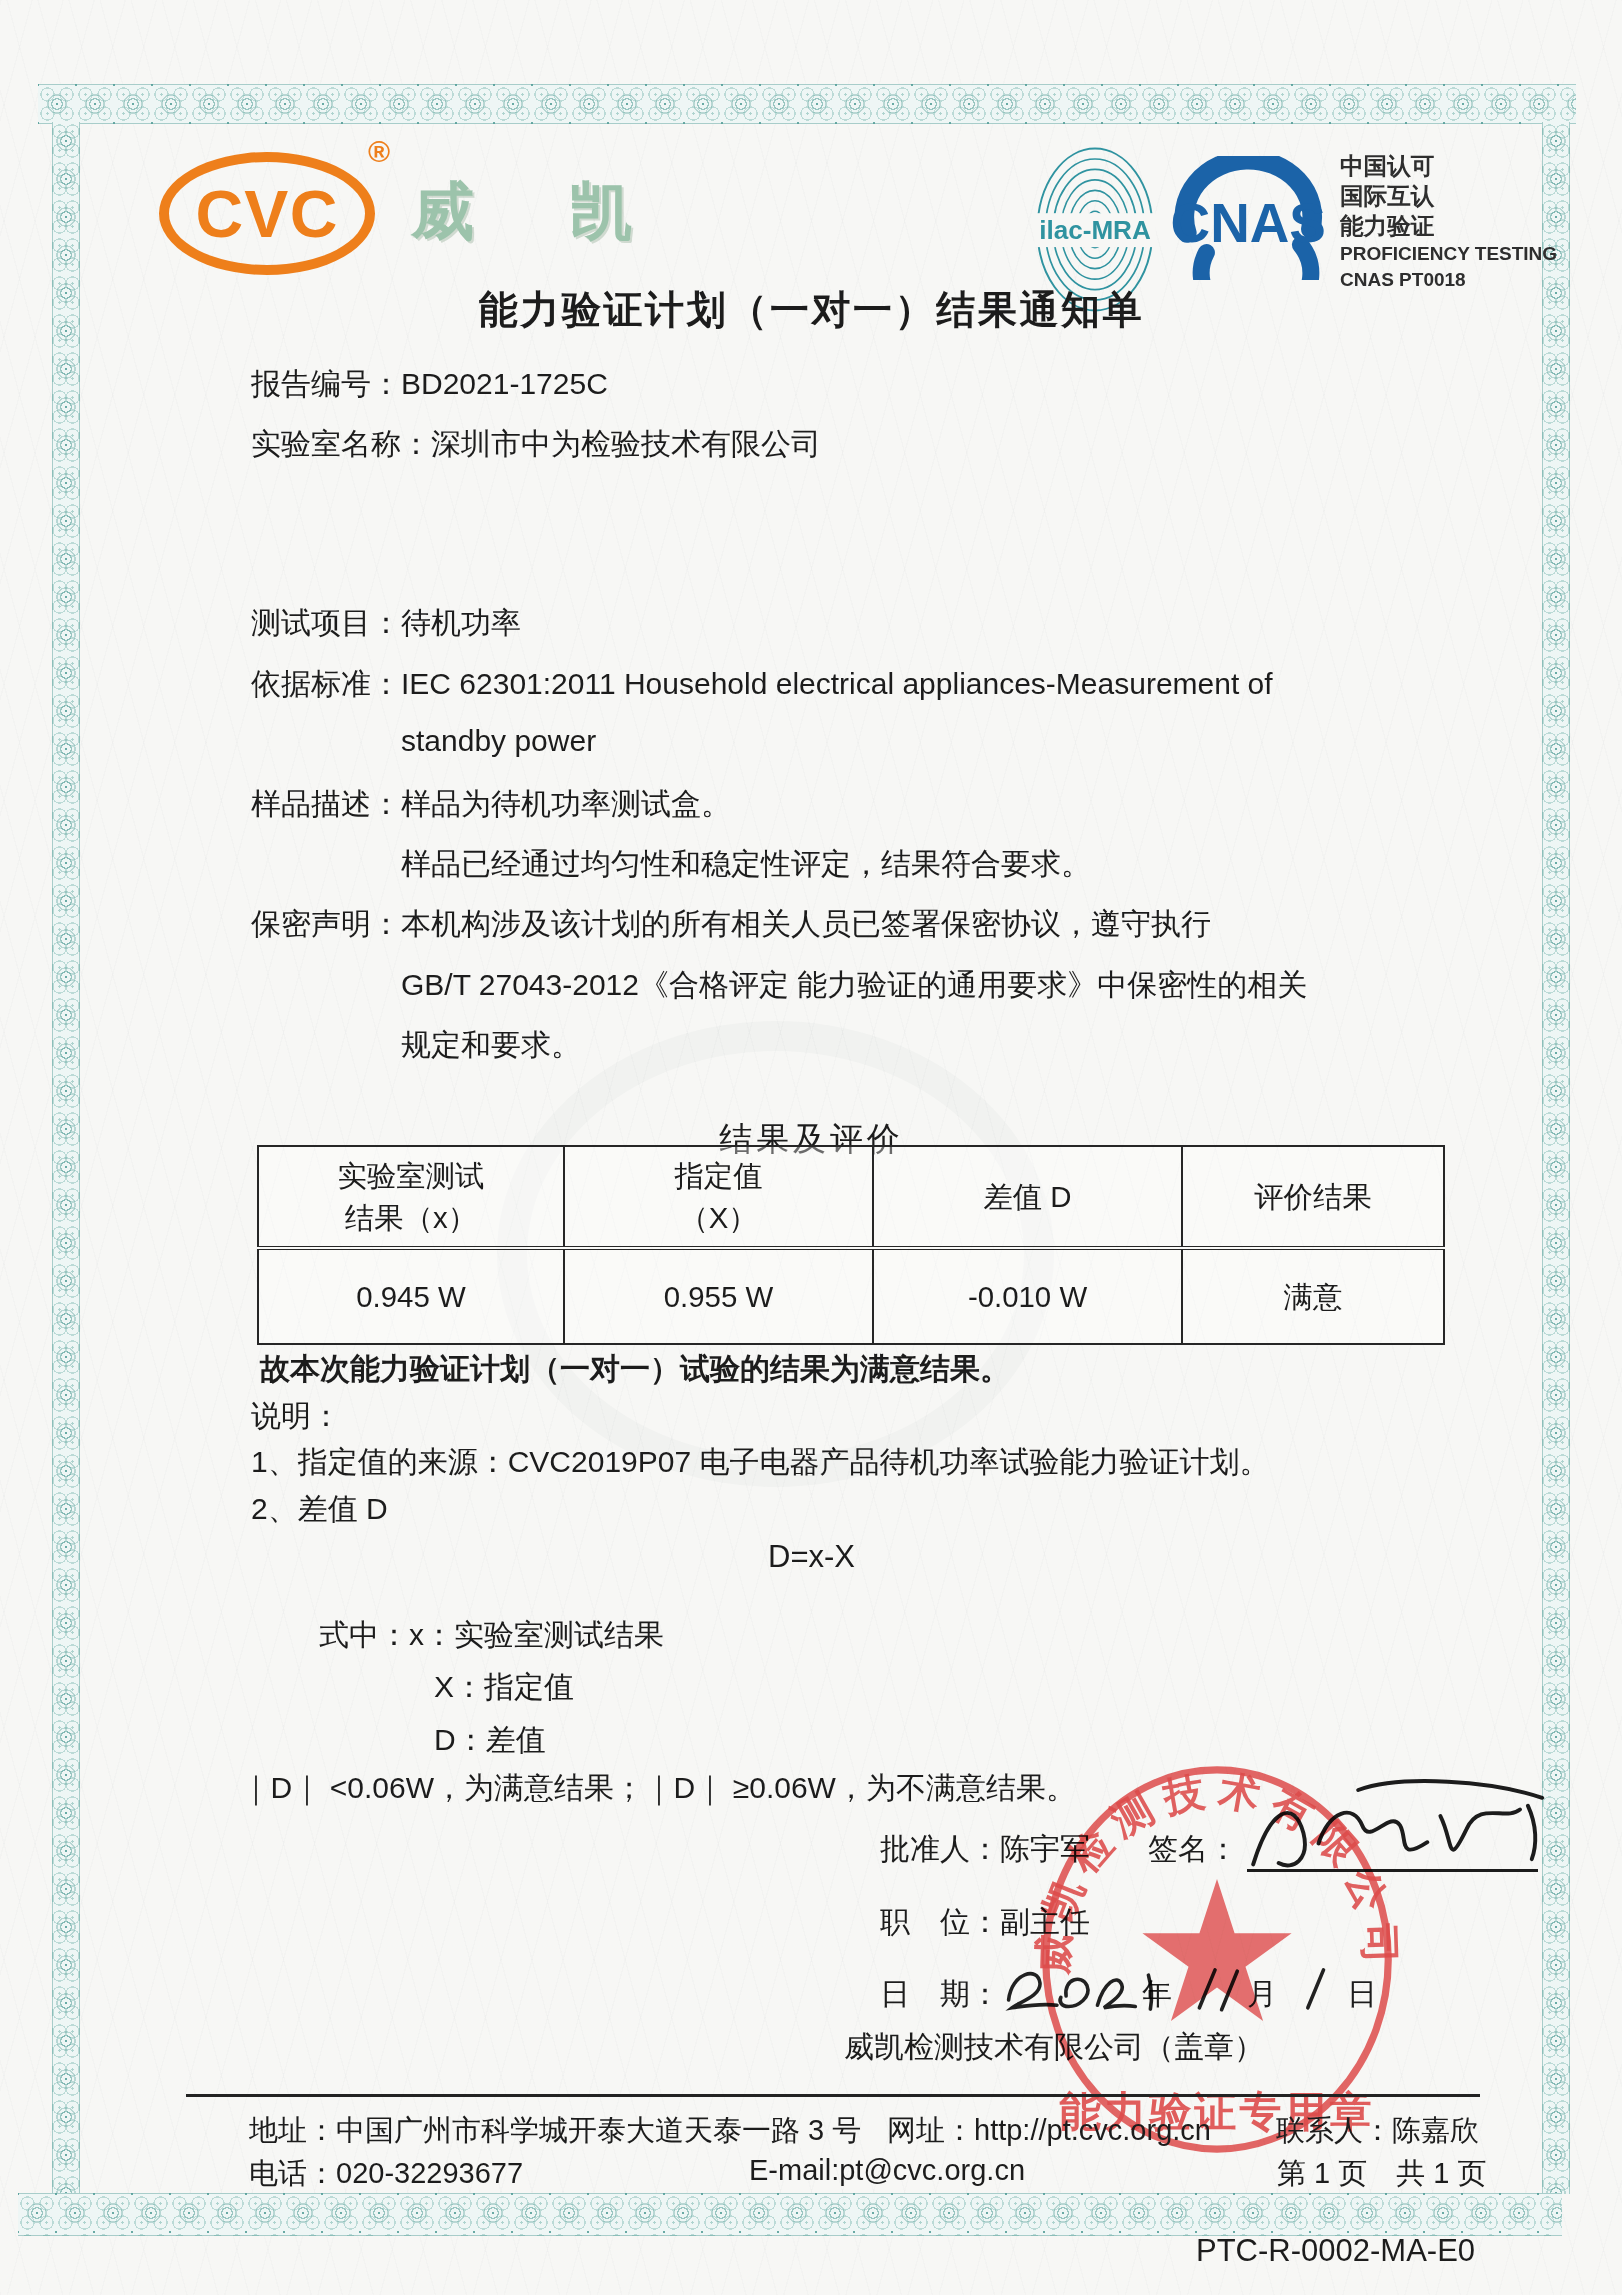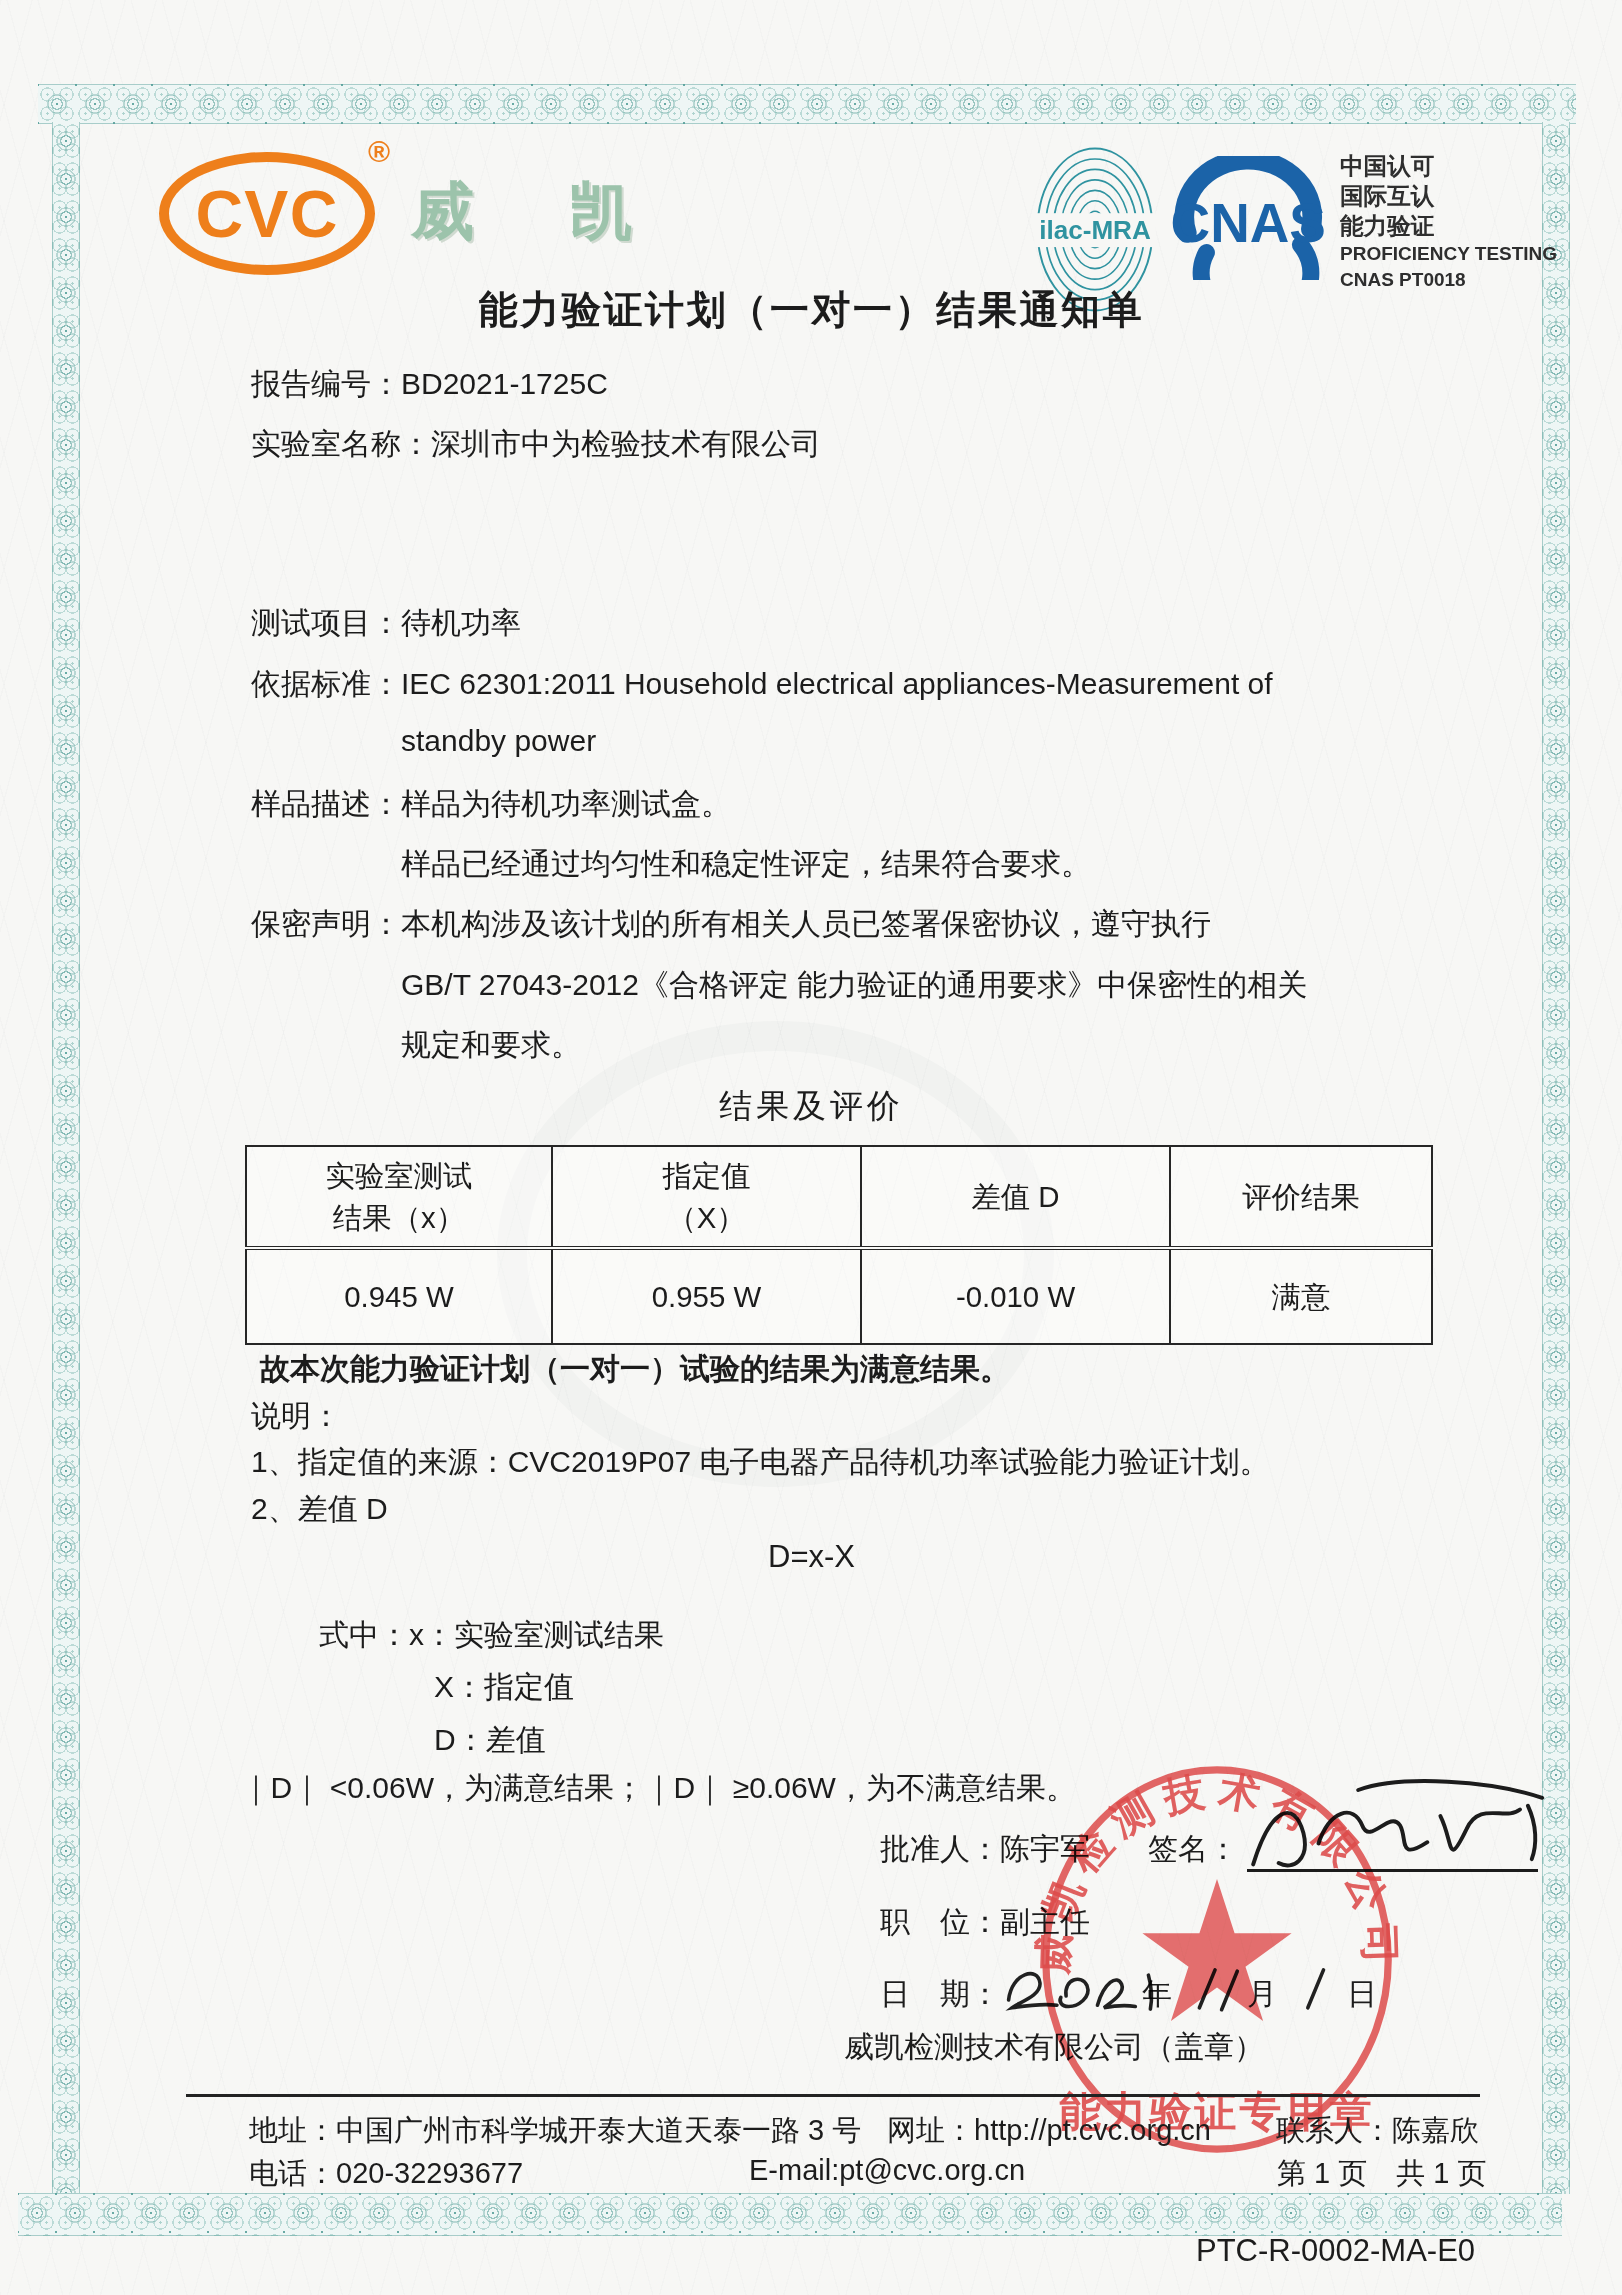--- a/index.html
+++ b/index.html
@@ -23,21 +23,21 @@
       repeating-radial-gradient(circle at 50% 50%, rgba(82,156,150,.85) 0 1.3px, rgba(82,156,150,0) 1.3px 4.6px, rgba(82,156,150,.55) 4.6px 5.9px, rgba(82,156,150,0) 5.9px 8.5px, rgba(82,156,150,.35) 8.5px 9.8px, rgba(82,156,150,0) 9.8px 26px),
       repeating-radial-gradient(circle at 50% 50%, rgba(110,175,168,.5) 0 1.3px, rgba(82,156,150,0) 1.3px 5.9px, rgba(110,175,168,.4) 5.9px 7.2px, rgba(82,156,150,0) 7.2px 26px);
     background-size:38px 38px, 19px 19px;
     border-top:1.3px solid rgba(82,156,150,.45);
     border-bottom:1.3px solid rgba(82,156,150,.45);
   }
   .orn.v{border-top:none;border-bottom:none;border-left:1.3px solid rgba(82,156,150,.45);border-right:1.3px solid rgba(82,156,150,.45);background-size:26px 38px, 13px 19px;}
   .line{font-size:30px;white-space:nowrap;}
   .small{font-size:29px;white-space:nowrap;}
   .title{width:1623px;text-align:center;font-size:39px;font-weight:bold;letter-spacing:2.6px;}
-  .heading{width:1623px;text-align:center;font-size:33px;letter-spacing:3.9px;}
+  .heading{width:1623px;text-align:center;font-size:33px;letter-spacing:3.9px;margin-top:33px;}
   .formula{width:1623px;text-align:center;font-size:31px;}
   .bold{font-weight:bold;margin-left:9px;}
   .rtable{border-collapse:collapse;table-layout:fixed;width:1186px;background:rgba(255,255,255,.35);}
   .rtable td{border:2px solid #262626;text-align:center;vertical-align:middle;font-size:29.4px;white-space:pre-line;line-height:1.4;padding:0;}
   .rtable tr.hd td{height:99px;border-bottom:4.6px double #262626;}
   .rtable tr.val td{height:93px;}
   .cvc-ellipse{
     width:196px;height:103px;border:10.5px solid #ee7f1b;border-radius:50%;
     display:flex;align-items:center;justify-content:center;
   }
@@ -121,21 +121,21 @@
   </div>
   <div class="abs line" style="left:401px;top:844px;">样品已经通过均匀性和稳定性评定，结果符合要求。</div>
   <div class="abs line" style="left:251px;top:904px;">
     <span>保密声明：</span><span>本机构涉及该计划的所有相关人员已签署保密协议，遵守执行</span>
   </div>
   <div class="abs line" style="left:401px;top:965px;">GB/T 27043-2012《合格评定 能力验证的通用要求》中保密性的相关</div>
   <div class="abs line" style="left:401px;top:1025px;">规定和要求。</div>
 
   <div class="abs heading" style="left:0;top:1084px;">结果及评价</div>
 
-  <table class="rtable abs" style="left:245px;top:1145px;">
+  <table class="rtable abs" style="left:257px;top:1145px;">
     <colgroup>
         <col style="width:306px">
         <col style="width:309px">
         <col style="width:309px">
         <col style="width:262px">
       </colgroup>
     <tbody>
         <tr class="hd">
       <td>实验室测试
 结果（x）</td>

